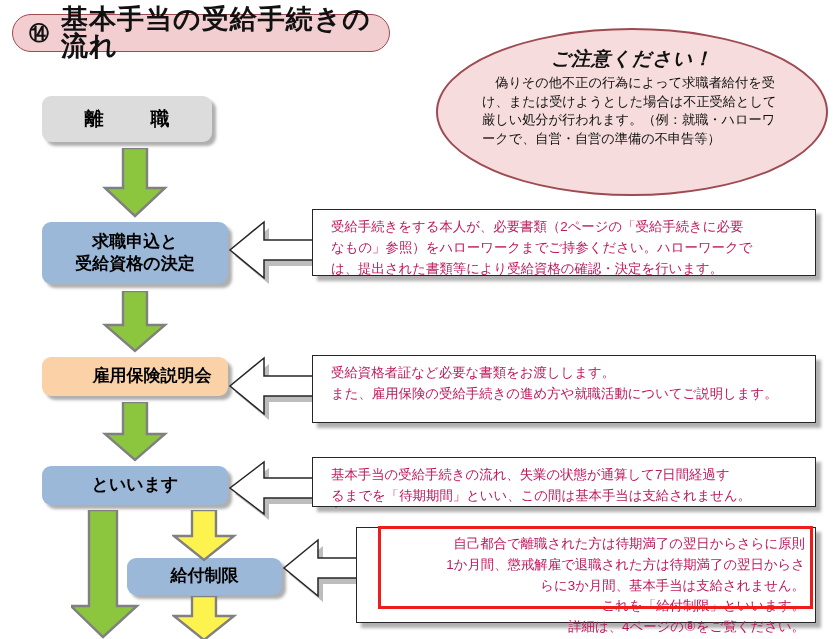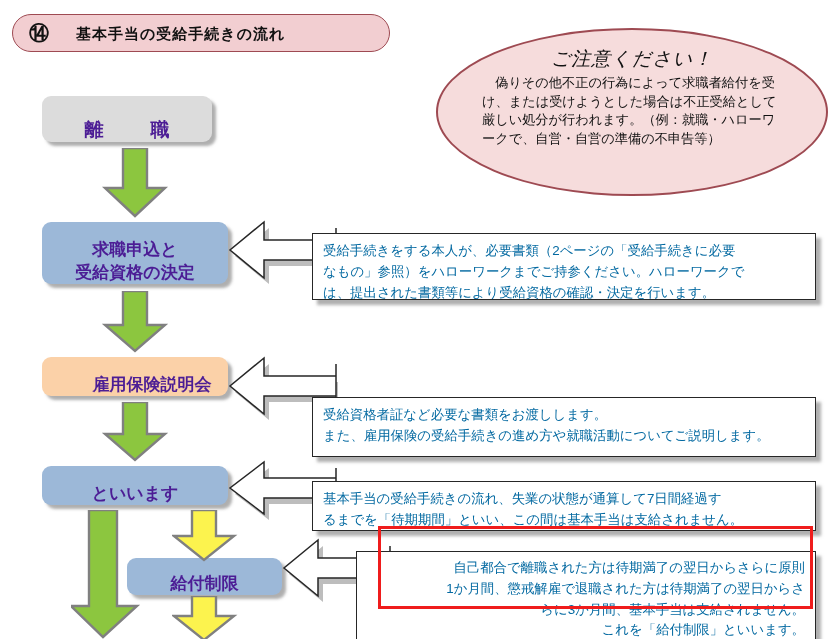--- a/index.html
+++ b/index.html
@@ -17,47 +17,47 @@
     position:absolute;left:12px;top:14px;width:378px;height:38px;
     background:#f2ced1;border:1.6px solid #9e4a52;border-radius:19px;
     box-sizing:border-box;
     display:flex;align-items:center;
   }
   .header-num{
     font-size:20px;font-weight:bold;color:#111;margin-left:16px;
     letter-spacing:0;line-height:1;
   }
   .header-title{
-    font-size:15px;font-weight:bold;color:#111;margin-left:27px;
+    font-size:27px;font-weight:bold;color:#111;margin-left:12px;
     letter-spacing:1px;line-height:1;
   }
 
   
   .warn-ellipse{
     position:absolute;left:436px;top:28px;width:392px;height:168px;
     background:#f6dcdc;border:2px solid #9e4a52;border-radius:50%;
     box-sizing:border-box;
   }
   .warn-head{
     position:absolute;left:0;top:16px;width:100%;text-align:center;
-    font-size:19px;font-weight:normal;font-style:italic;color:#111;
+    font-size:19px;font-weight:bold;font-style:italic;color:#111;
     letter-spacing:1px;
   }
   .warn-body{
     position:absolute;left:44px;top:44px;width:304px;
     font-size:13.2px;line-height:1.42;color:#111;text-align:left;
     text-indent:1em;
   }
 
   
   .fbox{
     position:absolute;box-sizing:border-box;
     border-radius:9px;
-    display:flex;align-items:flex-end;justify-content:center;
-    font-weight:bold;color:#4c1d95;
+    display:flex;align-items:center;justify-content:center;
+    font-weight:bold;color:#000000;
     box-shadow:4px 4px 3px rgba(110,110,110,.55);
     text-align:center;
     line-height:1.32;
   }
   .fbox.gray{background:#dcdcdc;}
   .fbox.blue{background:#9cb8d8;}
   .fbox.orange{background:#fbd1a8;}
 
   #box-rishoku{left:42px;top:96px;width:170px;height:46px;font-size:19px;letter-spacing:14px;text-indent:14px;}
   #box-kyushoku{left:42px;top:222px;width:186px;height:62px;font-size:17px;}
@@ -67,23 +67,22 @@
 
   
   .arrow-down{position:absolute;}
   .arrow-down svg{display:block;}
 
   
   .callout{
     position:absolute;box-sizing:border-box;
     background:#ffffff;border:1.3px solid #262626;
     box-shadow:5px 5px 3px rgba(150,150,150,.75);
-    font-size:13.4px;line-height:1.55;color:#0369a1;
-    padding:7px 10px 7px 10px;
-    margin-top:24px;
+    font-size:13.4px;line-height:1.55;color:#be185d;
+    padding:7px 10px 7px 18px;
   }
   .callout .ln{white-space:nowrap;}
   .callout .ind{padding-left:1.1em;}
 
   
   .pennant{position:absolute;}
   .pennant svg{display:block;}
 
   
   .red-rect{
@@ -193,21 +192,21 @@
       <polygon points="108,58 108,46 36,46 36,64 2,36 36,8 36,26 108,26 108,14" fill="#ffffff" stroke="#262626" stroke-width="1.5" stroke-linejoin="miter"></polygon>
     </svg>
   </div>
 
   <div class="callout" style="left:312px;top:209px;width:504px;height:67px;">
     <div class="ln">受給手続きをする本人が、必要書類（2ページの「受給手続きに必要</div>
     <div class="ln">なもの」参照）をハローワークまでご持参ください。ハローワークで</div>
     <div class="ln">は、提出された書類等により受給資格の確認・決定を行います。</div>
   </div>
 
-  <div class="callout" style="left:312px;top:373px;width:504px;height:60px;font-family:Liberation Serif, serif;">
+  <div class="callout" style="left:312px;top:355px;width:504px;height:68px;font-family:Liberation Serif, serif;">
     <div class="ln">受給資格者証など必要な書類をお渡しします。</div>
     <div class="ln">また、雇用保険の受給手続きの進め方や就職活動についてご説明します。</div>
   </div>
 
   <div class="callout" style="left:312px;top:457px;width:504px;height:50px;">
     <div class="ln">基本手当の受給手続きの流れ、失業の状態が通算して7日間経過す</div>
     <div class="ln">るまでを「待期期間」といい、この間は基本手当は支給されません。</div>
   </div>
 
   <div class="callout" style="left:356px;top:527px;width:460px;height:96px;padding-top:6px;text-align:right;">

